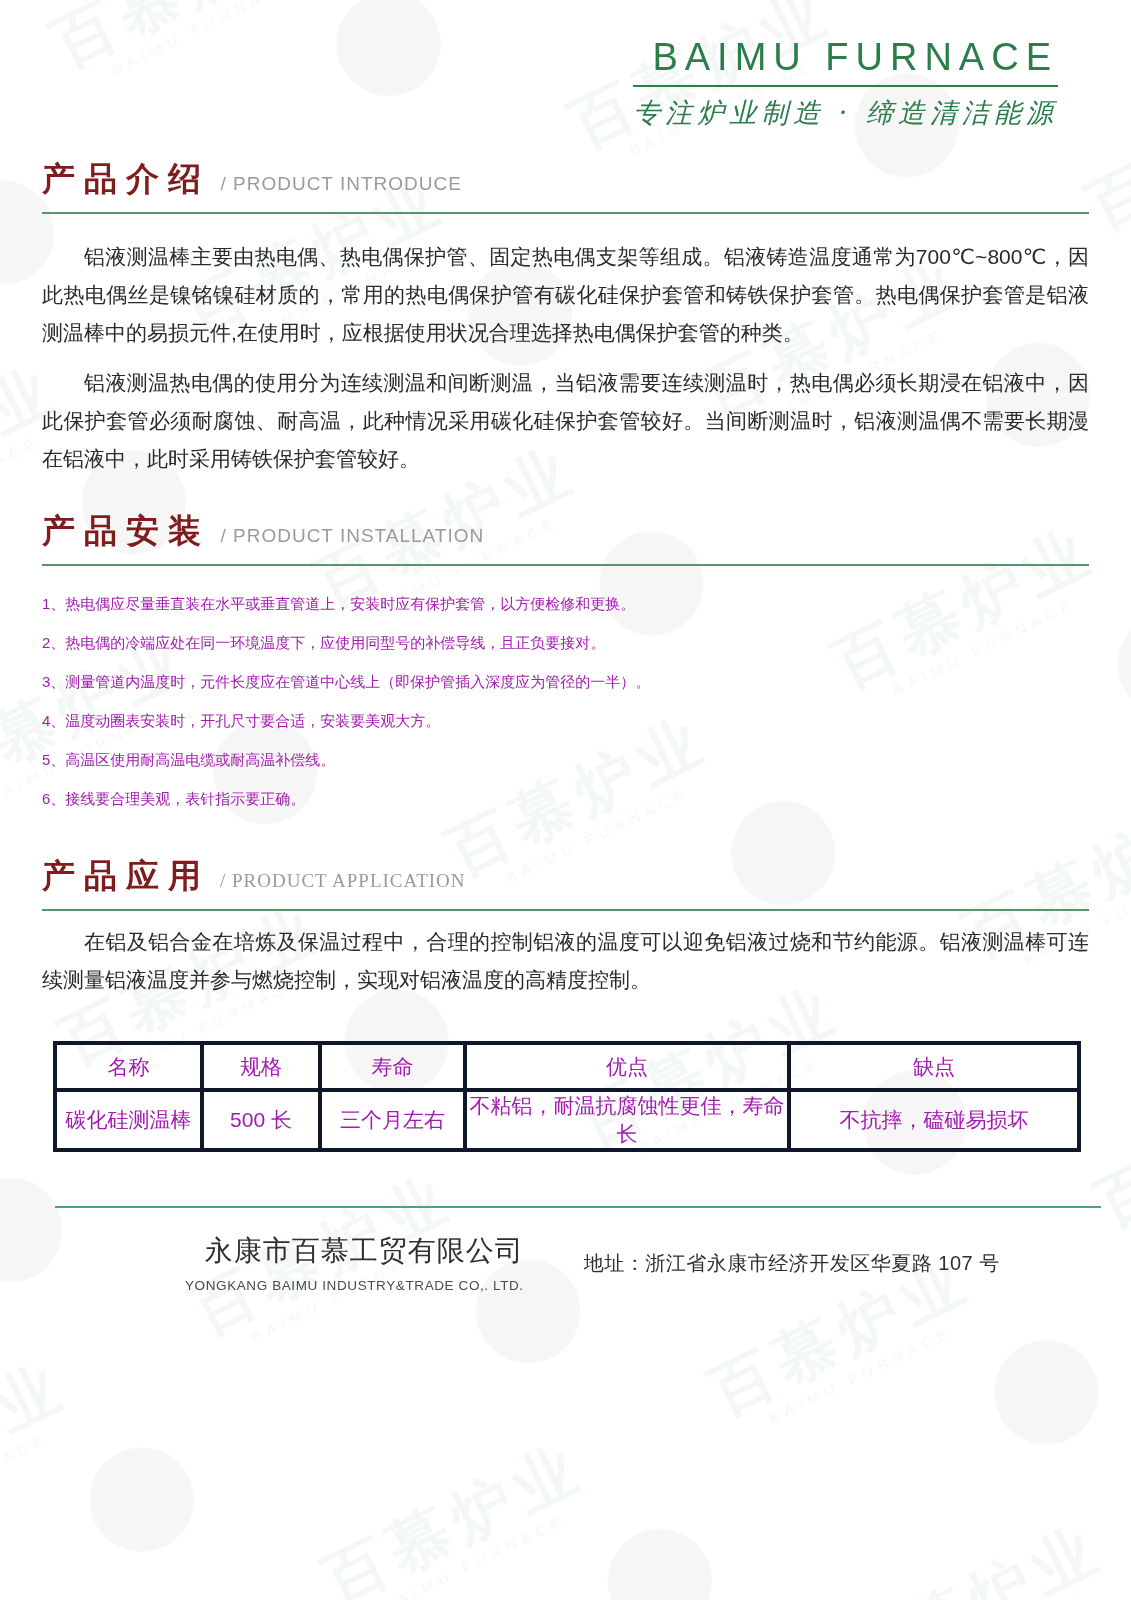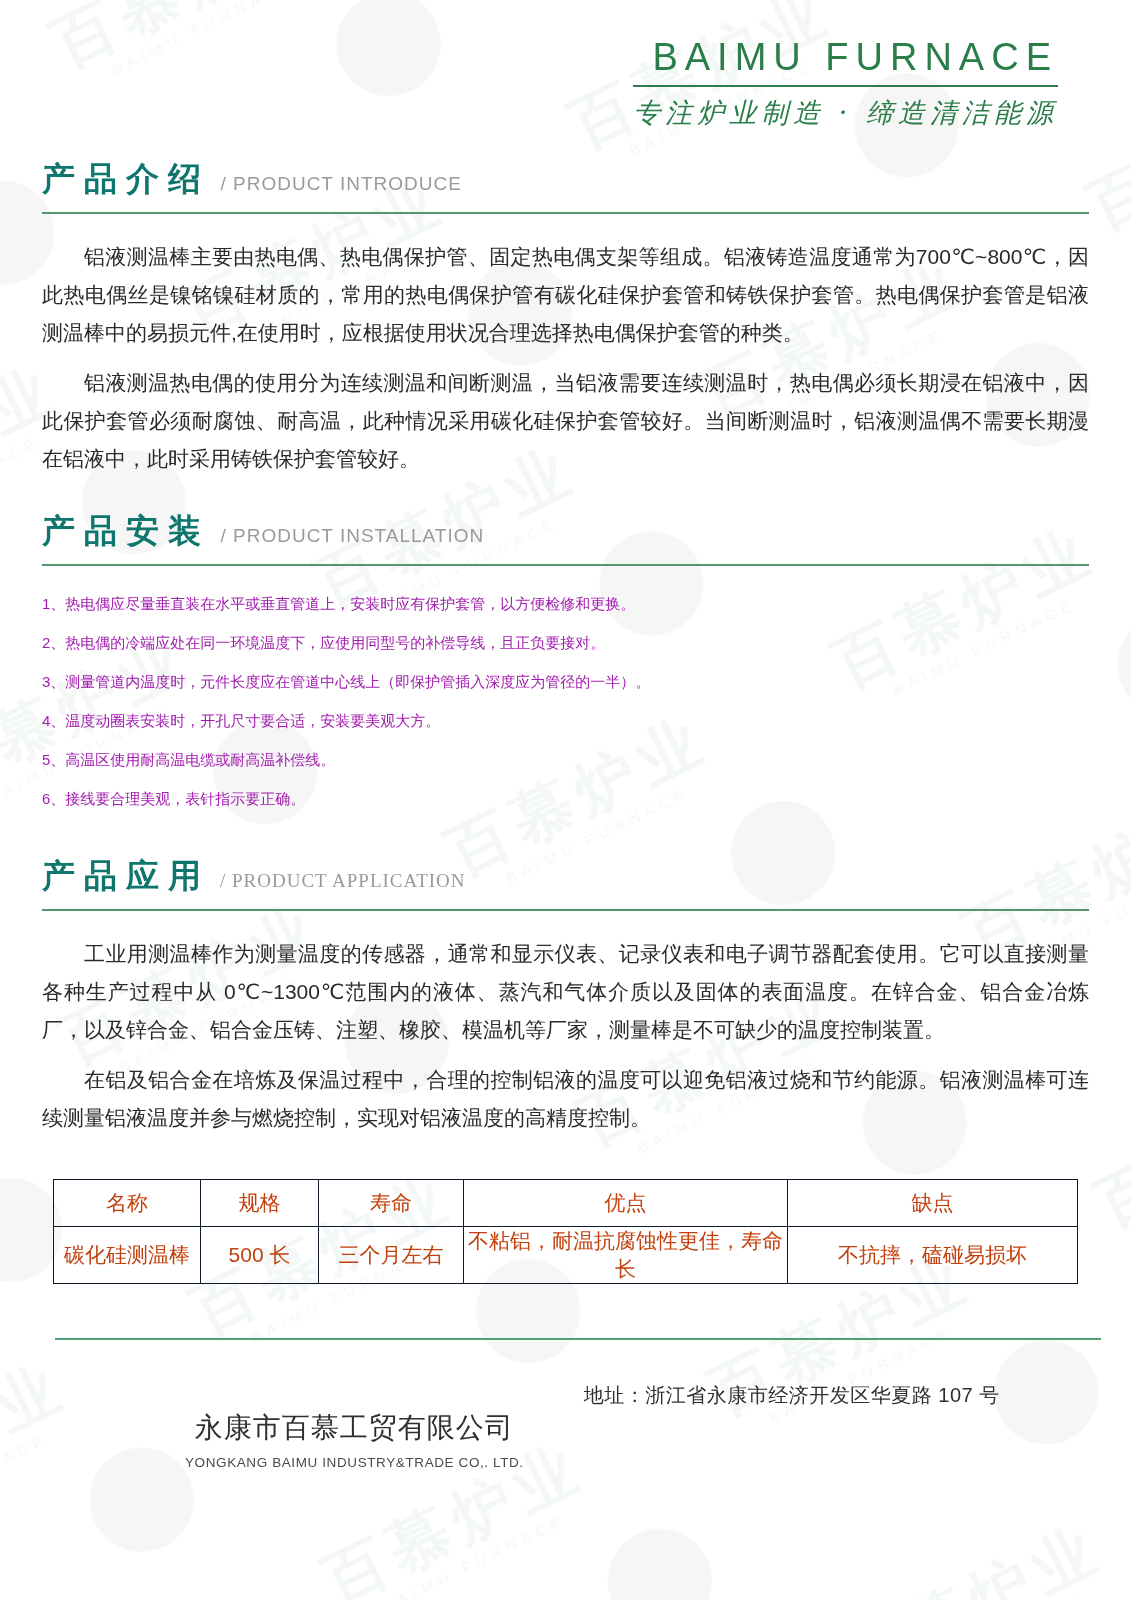--- a/index.html
+++ b/index.html
@@ -45,21 +45,21 @@
     margin-top: 8px;
     white-space: nowrap;
   }
 
   
   .section-head { margin: 26px 42px 0 42px; }
   .section-head .zh {
     font-size: 33px;
     font-weight: bold;
     letter-spacing: 9px;
-    color: #0f766e;
+    color: #7f1d1d;
   }
   .section-head .en {
     font-size: 19px;
     color: #9a9a9a;
     letter-spacing: 1px;
     margin-left: 6px;
   }
   .section-rule {
     height: 2px;
     background: #55966d;
@@ -85,42 +85,42 @@
   }
 
   
   table.spec {
     border-collapse: collapse;
     margin: 42px 0 0 53px;
     width: 1024px;
     table-layout: fixed;
   }
   table.spec th, table.spec td {
-    border: 1px solid #0f172a;
+    border: 4px solid #0f172a;
     font-size: 21px;
     font-weight: normal;
     text-align: center;
-    color: #c2410c;
+    color: #a21caf;
     background: transparent;
   }
   table.spec th { height: 47px; }
   table.spec td { height: 53px; }
 
   
   .footer-rule {
     height: 2px;
     background: #4fa271;
     margin: 54px 30px 0 55px;
   }
   .footer {
     display: flex;
     align-items: flex-start;
     margin-top: 24px;
   }
-  .company { margin-left: 185px; text-align: center; margin-top: 45px; }
+  .company { margin-left: 185px; text-align: right; }
   .company-zh {
     font-size: 28px;
     color: #2f2f2f;
     letter-spacing: 1px;
   }
   .company-en {
     font-size: 13.5px;
     color: #4a4a4a;
     letter-spacing: 0.6px;
     margin-top: 8px;
@@ -185,21 +185,20 @@
     <li>5、高温区使用耐高温电缆或耐高温补偿线。</li>
     <li>6、接线要合理美观，表针指示要正确。</li>
   </ul>
 
   <div class="section-head" style="margin-top:36px;font-family:Liberation Serif, serif;">
     <span class="zh">产品应用</span>
     <span class="en">/ PRODUCT APPLICATION</span>
   </div>
   <div class="section-rule"></div>
 
-  <p class="para first">工业用测温棒作为测量温度的传感器，通常和显示仪表、记录仪表和电子调节器配套使用。它可以直接测量各种生产过程中从 0℃~1300℃范围内的液体、蒸汽和气体介质以及固体的表面温度。在锌合金、铝合金冶炼厂，以及锌合金、铝合金压铸、注塑、橡胶、模温机等厂家，测量棒是不可缺少的温度控制装置。</p>
   <p class="para">在铝及铝合金在培炼及保温过程中，合理的控制铝液的温度可以迎免铝液过烧和节约能源。铝液测温棒可连续测量铝液温度并参与燃烧控制，实现对铝液温度的高精度控制。</p>
 
   <table class="spec">
     <colgroup>
       <col style="width:147px">
         <col style="width:118px">
         <col style="width:145px">
         <col style="width:324px">
         <col style="width:290px">
     </colgroup>

